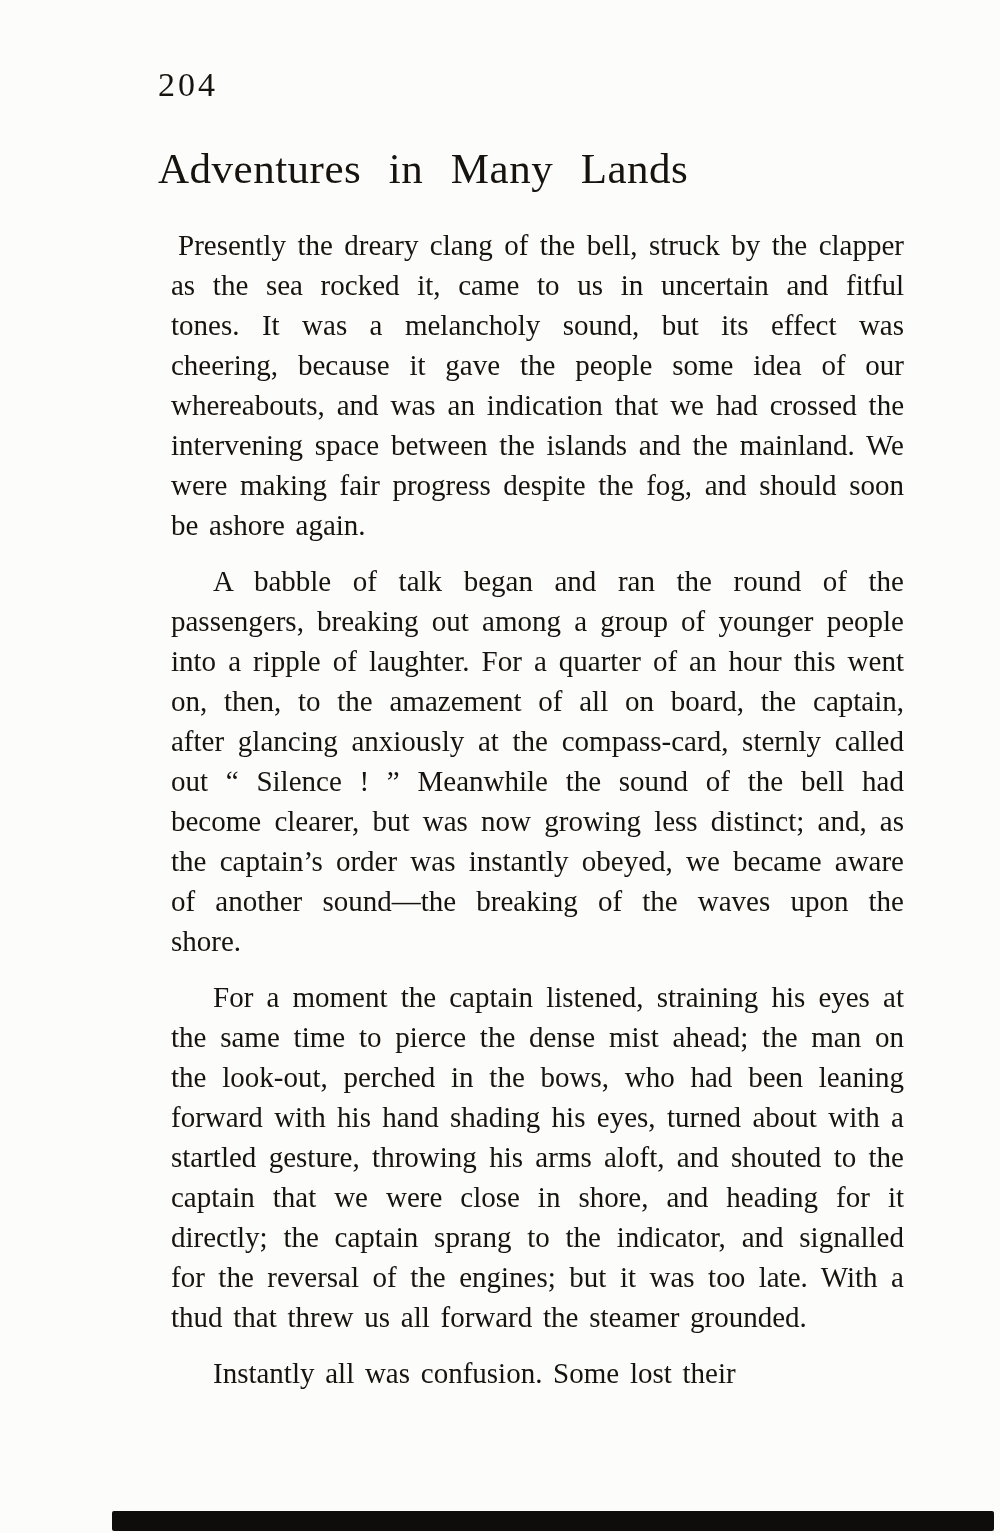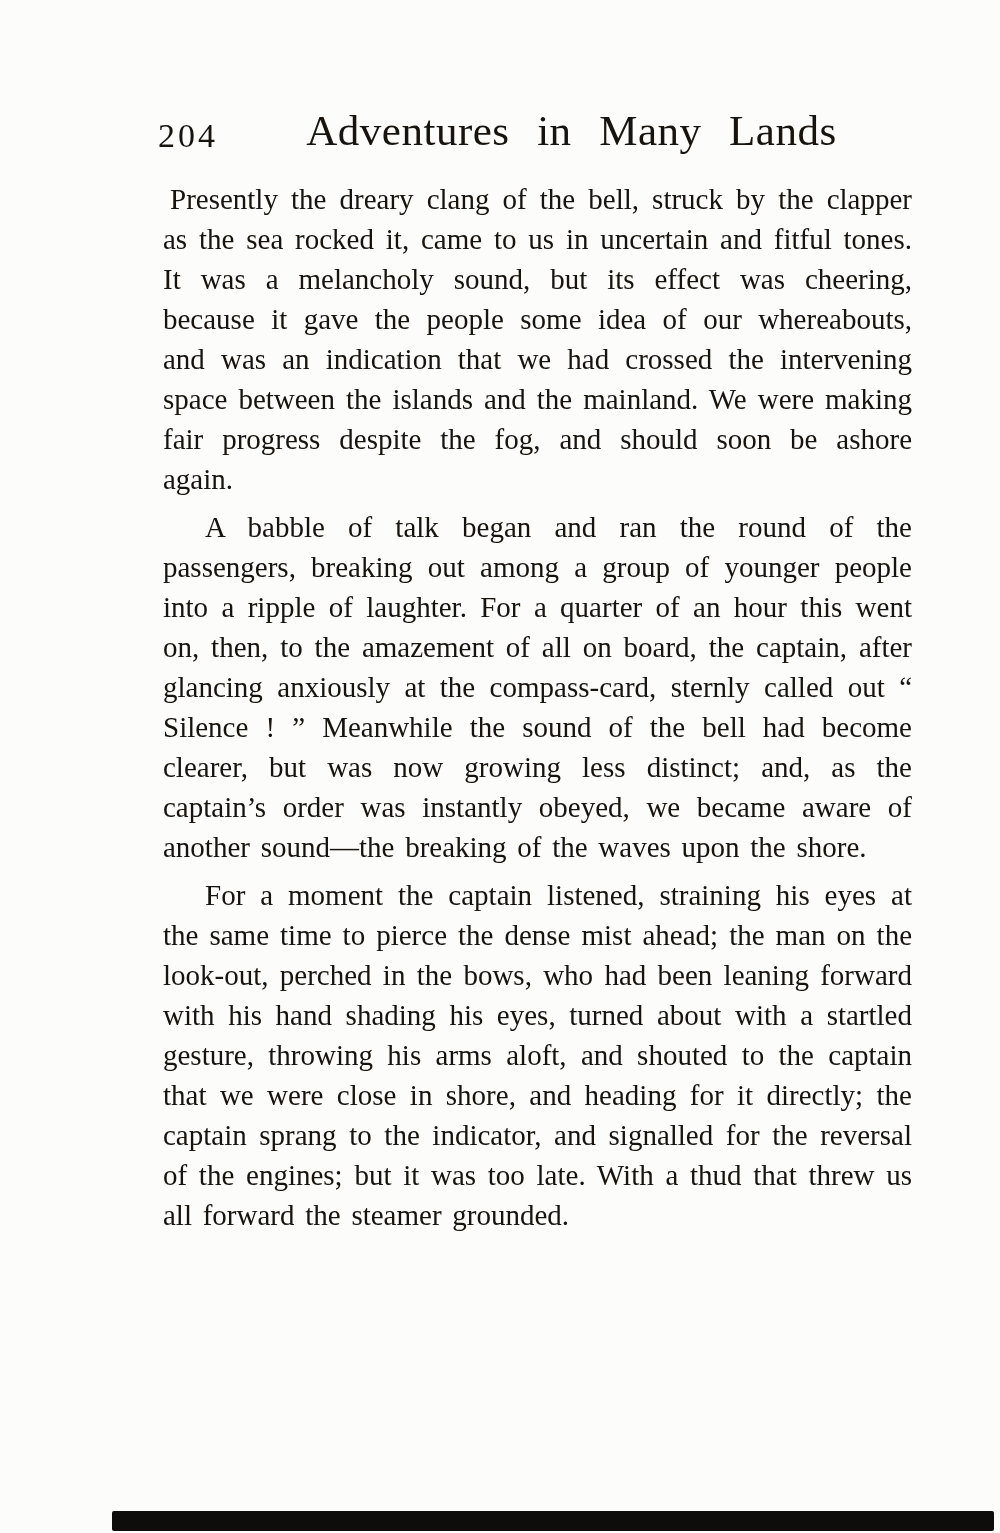--- a/index.html
+++ b/index.html
@@ -13,22 +13,23 @@
     height: 1533px;
     margin: 0 auto;
     background: #fcfcfa;
     overflow: hidden;
     font-family: "Liberation Serif", "DejaVu Serif", serif;
     color: #17130e;
     box-sizing: border-box;
   }
   .header {
     display: flex;
-    align-items: flex-end;
-    padding: 66px 75px 0 158px;
+    align-items: flex-start;
+    padding: 66px 118px 0 158px;
+    flex-direction: column;
   }
   .page-number {
     font-size: 34px;
     letter-spacing: 3px;
     font-variant-numeric: oldstyle-nums;
   }
   .running-title {
     flex: 1;
     text-align: center;
     font-size: 43px;
@@ -38,21 +39,21 @@
     margin-top: 40px;
   }
   .body-text {
     padding: 16px 80px 0 155px;
     font-size: 29px;
     line-height: 40px;
     text-align: justify;
     word-spacing: 0.12em;
   }
   .body-text p {
-    margin: 8px;
+    margin: 16px;
     text-indent: 42px;
   }
   .body-text p.first {
     text-indent: 7px;
   }
   .scan-bar {
     position: absolute;
     left: 112px;
     right: 6px;
     bottom: 2px;
@@ -68,17 +69,18 @@
 
   <div class="header">
     <span class="page-number">204</span>
     <span class="running-title">Adventures in Many Lands</span>
   </div>
 
   <div class="body-text">
     <p class="first">Presently the dreary clang of the bell, struck by the clapper as the sea rocked it, came to us in uncertain and fitful tones.  It was a melancholy sound, but its effect was cheering, because it gave the people some idea of our whereabouts, and was an indication that we had crossed the intervening space between the islands and the mainland.  We were making fair progress despite the fog, and should soon be ashore again.</p>
     <p>A babble of talk began and ran the round of the passengers, breaking out among a group of younger people into a ripple of laughter.  For a quarter of an hour this went on, then, to the amazement of all on board, the captain, after glancing anxiously at the compass-card, sternly called out “ Silence ! ”   Meanwhile the sound of the bell had become clearer, but was now growing less distinct; and, as the captain’s order was instantly obeyed, we became aware of another sound—the breaking of the waves upon the shore.</p>
     <p>For a moment the captain listened, straining his eyes at the same time to pierce the dense mist ahead; the man on the look-out, perched in the bows, who had been leaning forward with his hand shading his eyes, turned about with a startled gesture, throwing his arms aloft, and shouted to the captain that we were close in shore, and heading for it directly; the captain sprang to the indicator, and signalled for the reversal of the engines; but it was too late.  With a thud that threw us all forward the steamer grounded.</p>
+    <p>Instantly all was confusion.  Some lost their</p>
   </div>
 
   <div class="scan-bar"></div>
 
 </div>
 
 </body></html>

